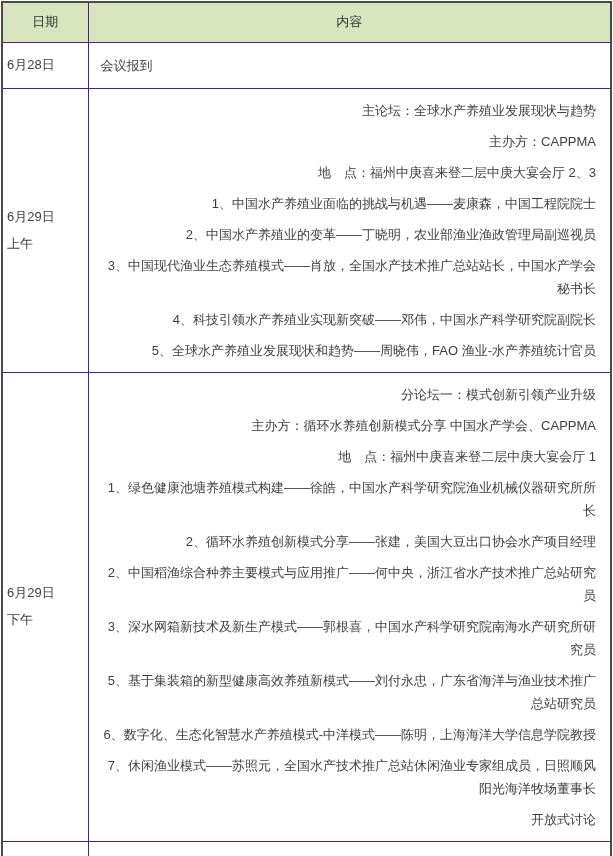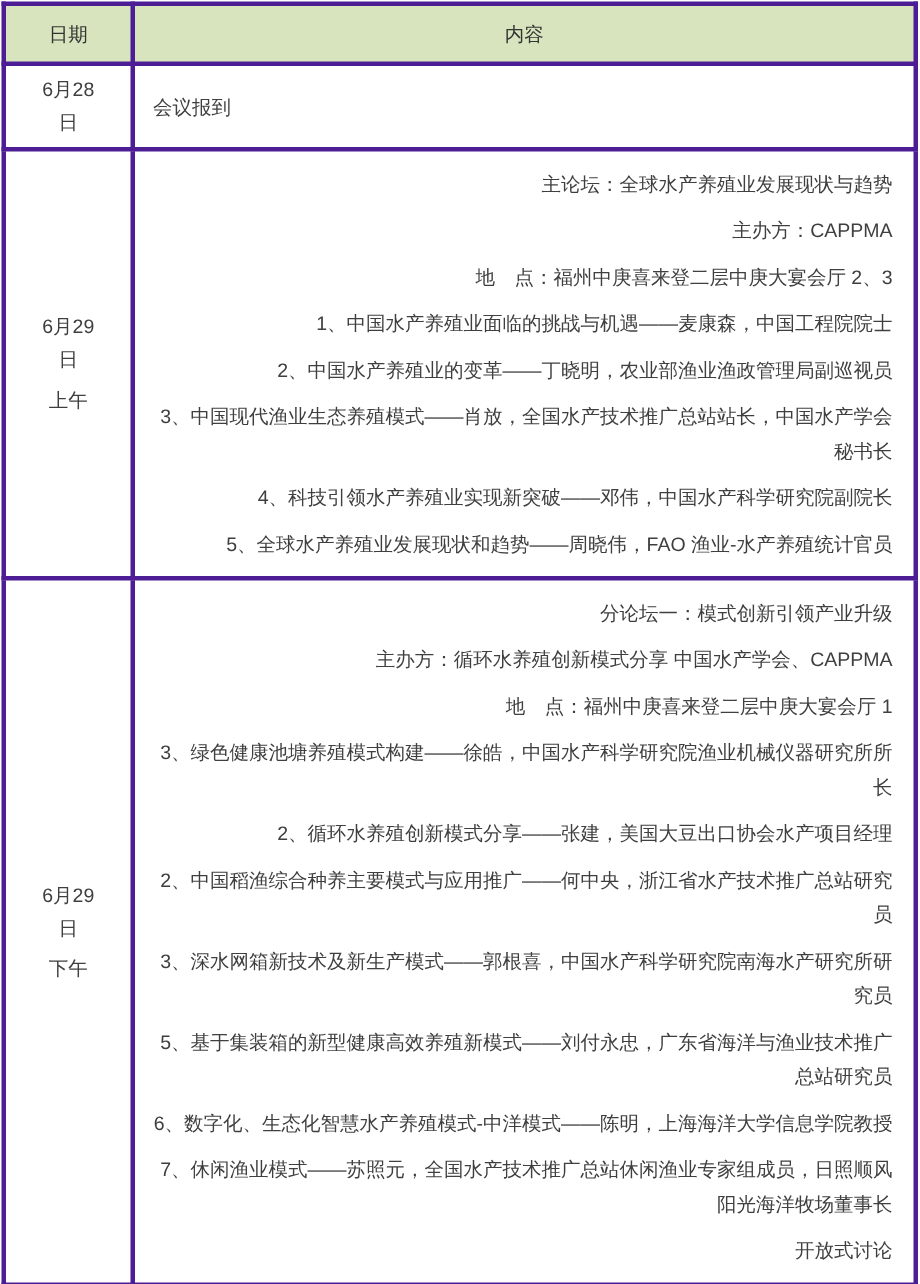--- a/index.html
+++ b/index.html
@@ -13,41 +13,41 @@
   }
   table.agenda {
     width: 611px;
     margin: 1px;
     border-collapse: collapse;
     table-layout: fixed;
     color: #3f3f3f;
     font-size: 13px;
   }
   table.agenda td, table.agenda th {
-    border: 3px solid #4c1d95;
+    border: 1px solid #4c1d95;
     vertical-align: middle;
     word-break: break-all;
   }
   table.agenda { border: 2px solid #4a4a4a; }
   col.c-date { width: 86px; }
   tr.header-row { height: 40px; }
   tr.header-row th {
     background: #d7e4bd;
     font-weight: normal;
     text-align: center;
     font-size: 13px;
     color: #333333;
   }
   tr.row-checkin { height: 46px; }
   tr.row-morning { height: 232px; }
   tr.row-forum1  { height: 384px; }
   tr.row-forum2  { height: 148px; }
   td.date-cell {
-    text-align: center;
-    padding: 0 20px;
+    text-align: left;
+    padding: 0 4px;
   }
   .date-line {
     display: block;
     line-height: 22px;
     margin: 5px 0;
   }
   td.content-cell {
     padding: 2px 14px 2px 12px;
     text-align: right;
   }
@@ -96,21 +96,21 @@
   </tr>
   <tr class="row-forum1">
     <td class="date-cell">
           <span class="date-line">6月29日</span>
           <span class="date-line">下午</span>
         </td>
     <td class="content-cell">
           <p class="cell-line">分论坛一：模式创新引领产业升级</p>
           <p class="cell-line">主办方：循环水养殖创新模式分享 中国水产学会、CAPPMA</p>
           <p class="cell-line">地　点：福州中庚喜来登二层中庚大宴会厅 1</p>
-          <p class="cell-line">3、绿色健康池塘养殖模式构建——徐皓，中国水产科学研究院渔业机械仪器研究所所长</p>
+          <p class="cell-line">1、绿色健康池塘养殖模式构建——徐皓，中国水产科学研究院渔业机械仪器研究所所长</p>
           <p class="cell-line">2、循环水养殖创新模式分享——张建，美国大豆出口协会水产项目经理</p>
           <p class="cell-line">2、中国稻渔综合种养主要模式与应用推广——何中央，浙江省水产技术推广总站研究员</p>
           <p class="cell-line">3、深水网箱新技术及新生产模式——郭根喜，中国水产科学研究院南海水产研究所研究员</p>
           <p class="cell-line">5、基于集装箱的新型健康高效养殖新模式——刘付永忠，广东省海洋与渔业技术推广总站研究员</p>
           <p class="cell-line">6、数字化、生态化智慧水产养殖模式-中洋模式——陈明，上海海洋大学信息学院教授</p>
           <p class="cell-line">7、休闲渔业模式——苏照元，全国水产技术推广总站休闲渔业专家组成员，日照顺风阳光海洋牧场董事长</p>
           <p class="cell-line">开放式讨论</p>
         </td>
   </tr>
   <tr class="row-forum2">

